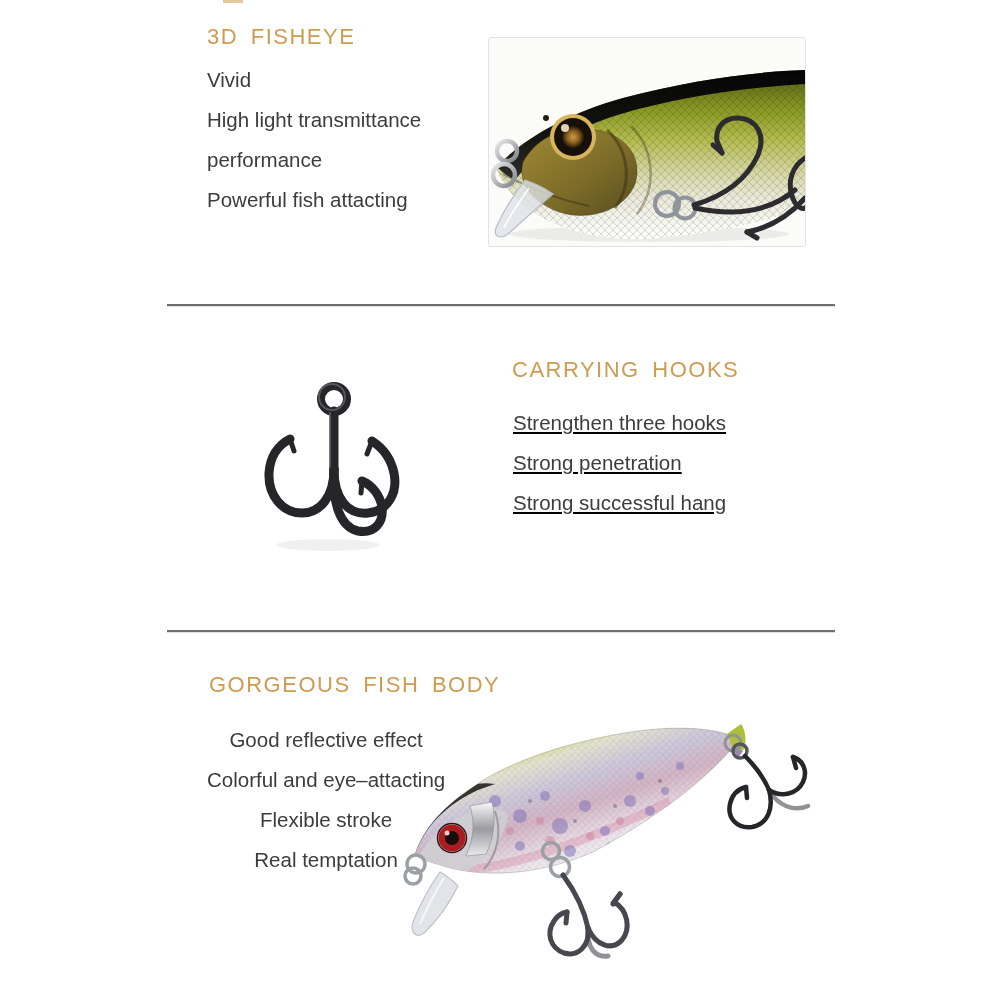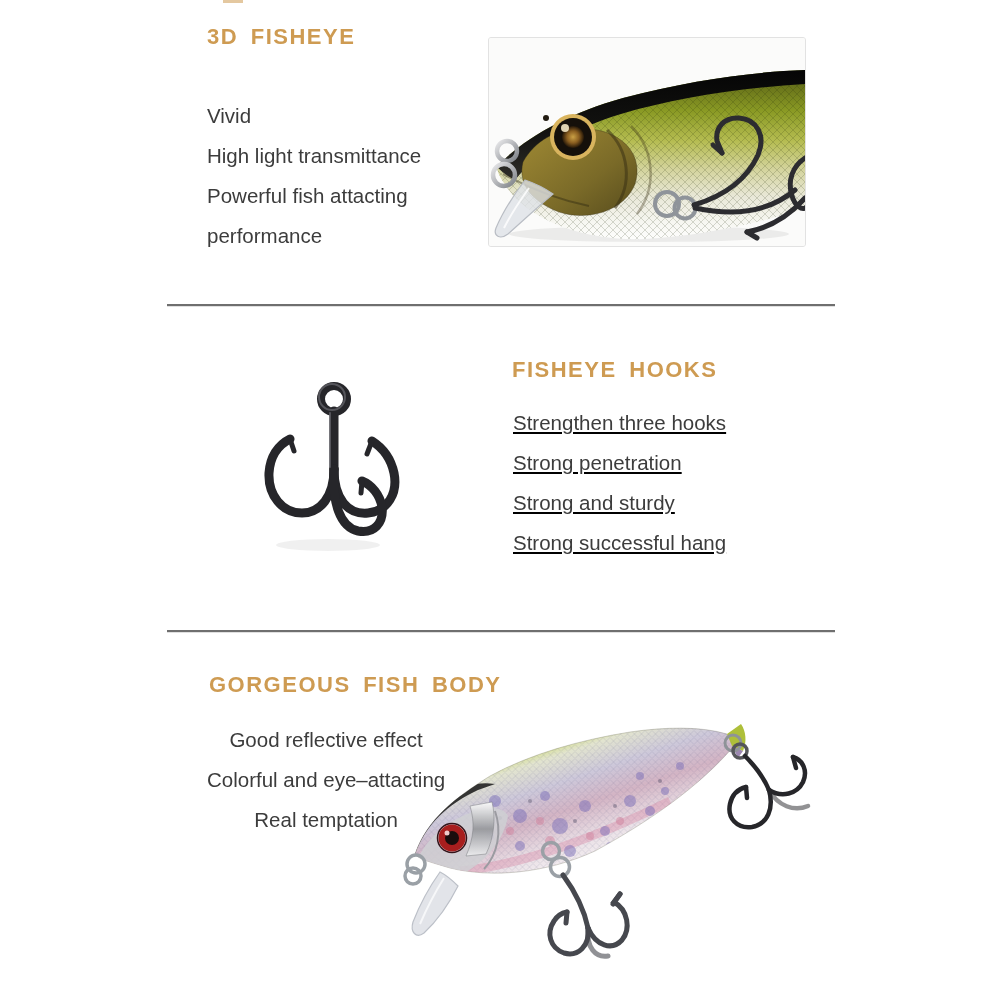--- a/index.html
+++ b/index.html
@@ -3,21 +3,21 @@
 <meta charset="utf-8">
 <style>
   html,body{margin:0;padding:0;}
   body{
     width:1000px;height:1000px;position:relative;overflow:hidden;
     background:var(--page-bg,#fff);
     font-family:"Liberation Sans", sans-serif;
   }
   .heading{
     position:absolute;
-    font-size:22px;font-weight:bold;
+    font-size:22px;font-weight:normal;
     letter-spacing:1.5px;word-spacing:5px;
     color:var(--heading,#ce9b52);
     white-space:nowrap;
   }
   .line-list{position:absolute;}
   .line-list .ln{
     height:40px;line-height:40px;
     font-size:20.5px;color:var(--body-text,#3c3c3c);
     white-space:nowrap;
   }
@@ -38,25 +38,25 @@
   }
   svg{display:block;}
 </style>
 </head>
 <body>
 
 <div class="top-artifact"></div>
 
 <div class="heading" style="left:207px;top:24px;">3D FISHEYE</div>
 
-<div class="line-list" style="left:207px;top:60px;margin-top:36px;">
+<div class="line-list" style="left:207px;top:60px;">
   <div class="ln">Vivid</div>
   <div class="ln">High light transmittance</div>
+  <div class="ln">performance</div>
   <div class="ln">Powerful fish attacting</div>
-  <div class="ln">performance</div>
 </div>
 
 <div class="photo-frame">
   <svg width="316" height="208" viewBox="0 0 316 208">
     <defs>
       <linearGradient id="bodyGrad1" gradientUnits="userSpaceOnUse" x1="0" y1="40" x2="0" y2="205">
         <stop offset="0" stop-color="#5d6617"></stop>
           <stop offset="0.2" stop-color="#8a9a24"></stop>
         <stop offset="0.38" stop-color="#b5bc51"></stop>
           <stop offset="0.55" stop-color="#d3d39b"></stop>
@@ -149,36 +149,36 @@
       <path d="M 78 92 C 76 126, 84 150, 102 154 C 118 157, 128 146, 126 130 C 124 118, 116 108, 106 104" stroke-width="9"></path>
       <path d="M 106 104 L 105 116" stroke-width="5"></path>
     </g>
     <g stroke="#6a6a70" fill="none" stroke-linecap="round" opacity="0.7">
       <path d="M 74 36 L 74 90" stroke-width="2"></path>
       <circle cx="76" cy="20" r="13" stroke-width="2"></circle>
     </g>
   </svg>
 </div>
 
-<div class="heading" style="left:512px;top:357px;">FISHEYE HOOKS</div>
+<div class="heading" style="left:512px;top:357px;">CARRYING HOOKS</div>
 
 <div class="line-list" style="left:513px;top:403px;text-decoration:underline;">
   <div class="ln">Strengthen three hooks</div>
   <div class="ln">Strong penetration</div>
-  <div class="ln">Strong and sturdy</div>
   <div class="ln">Strong successful hang</div>
 </div>
 
 <div class="divider" style="top:630px;"></div>
 
 <div class="heading" style="left:209px;top:672px;">GORGEOUS FISH BODY</div>
 
 <div class="line-list" style="left:207px;top:720px;text-align:center;">
   <div class="ln">Good reflective effect</div>
   <div class="ln">Colorful and eye–attacting</div>
+  <div class="ln">Flexible stroke</div>
   <div class="ln">Real temptation</div>
 </div>
 
 <div class="lure-figure">
   <svg width="465" height="292" viewBox="0 0 465 292">
     <defs>
       <linearGradient id="bodyGrad3" gradientUnits="userSpaceOnUse" x1="60" y1="30" x2="120" y2="210">
         <stop offset="0" stop-color="#aac32e"></stop>
           <stop offset="0.14" stop-color="#c6d94f"></stop>
         <stop offset="0.26" stop-color="#e2e4cf"></stop>

